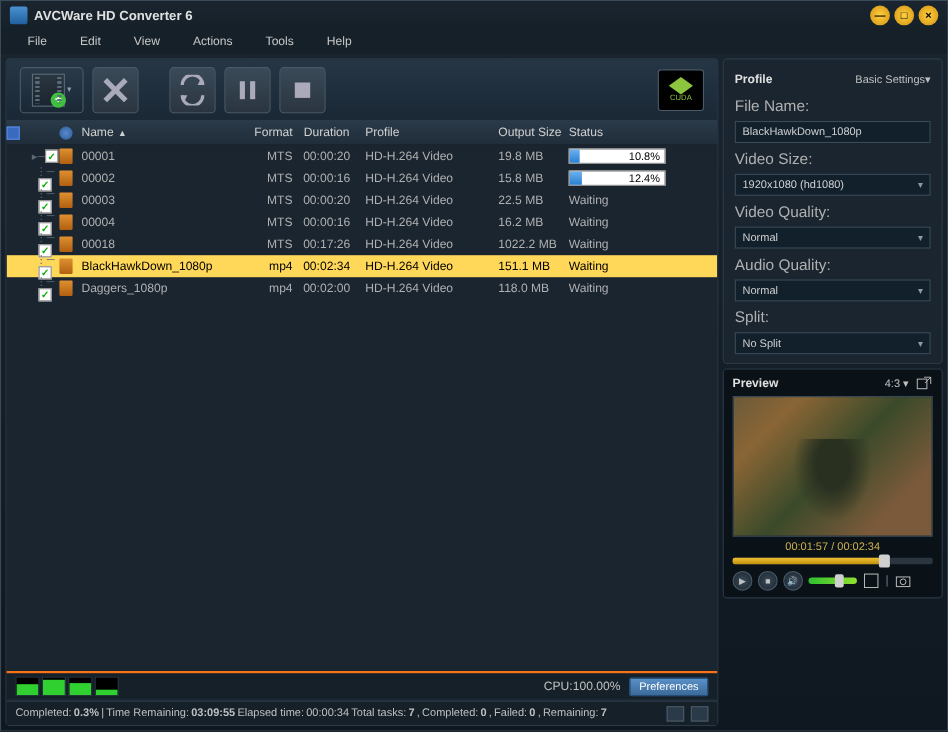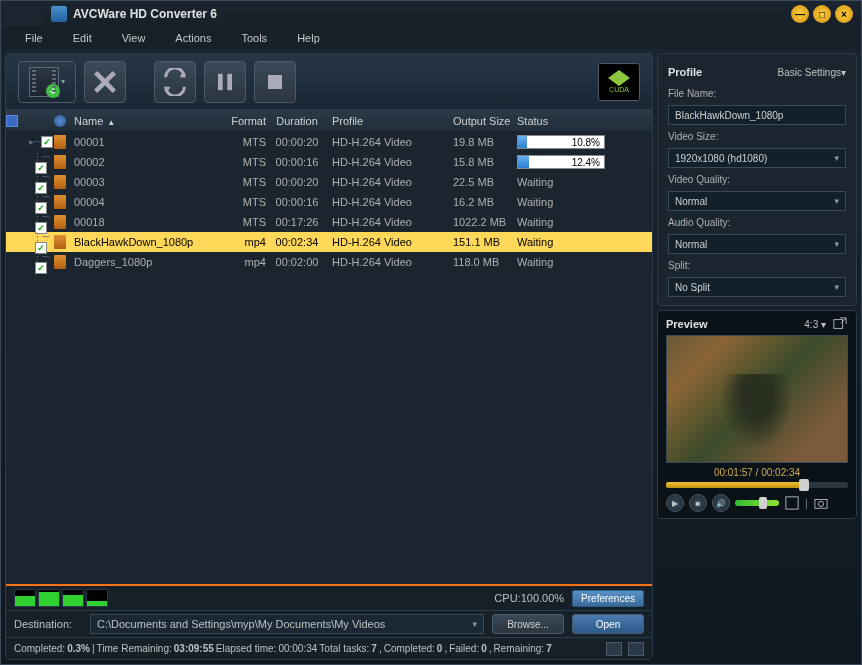--- a/index.html
+++ b/index.html
@@ -1,18 +1,18 @@
 <!DOCTYPE html>
 <html><head>
 <meta charset="utf-8">
 <style>
 * { margin: 0; padding: 0; box-sizing: border-box; font-family: Tahoma, Arial, sans-serif; }
 body { background: #0a0a0a; width: 862px; height: 665px; overflow: hidden; color: #c0c0c0; font-size: 11px; }
 .window { width: 862px; height: 665px; background: linear-gradient(#1a2530, #0f1820); border: 1px solid #3a4a58; display: flex; flex-direction: column; }
-.titlebar { height: 26px; background: linear-gradient(#1a2530, #152028); display: flex; align-items: center; padding: 0 8px; margin-left: 42px; }
+.titlebar { height: 26px; background: linear-gradient(#1a2530, #152028); display: flex; align-items: center; padding: 0 8px; }
 .title-icon { width: 16px; height: 16px; background: linear-gradient(#4a90d0,#2060a0); border-radius: 2px; margin-right: 6px; }
 .title-text { font-weight: bold; font-size: 12px; color: #e0e0e0; }
 .title-btns { margin-left: auto; display: flex; gap: 4px; }
 .tbtn { width: 18px; height: 18px; border-radius: 50%; background: radial-gradient(#ffd040,#d09010); display: flex; align-items: center; justify-content: center; font-size: 10px; color: #000; cursor: pointer; font-weight: bold; }
 .menubar { height: 22px; display: flex; align-items: center; padding: 0 24px; gap: 30px; background: #152028; }
 .menu-item { cursor: pointer; color: #c8c8c8; }
 .content { flex: 1; display: flex; padding: 4px; gap: 4px; min-height: 0; }
 .left-panel { flex: 1; display: flex; flex-direction: column; background: #1a2530; border: 1px solid #2a3a48; border-radius: 4px; min-width: 0; }
 .toolbar { height: 56px; display: flex; align-items: center; padding: 6px 12px; gap: 8px; background: linear-gradient(#263644, #1a2836); border-bottom: 1px solid #2a3a48; }
 .big-btn { width: 42px; height: 42px; background: linear-gradient(#3a4a58,#2a3540); border: 1px solid #4a5a68; border-radius: 4px; display: flex; align-items: center; justify-content: center; cursor: pointer; }
@@ -55,21 +55,21 @@
 .btn-small.blue { background: linear-gradient(#4a7ab0,#2a5a88); color: #fff; }
 .status-bar { height: 22px; display: flex; align-items: center; padding: 0 8px; border-top: 1px solid #2a3a48; background: #152028; font-size: 10px; color: #c0c0c0; gap: 2px; }
 .status-bar .b { font-weight: bold; }
 .status-icons { margin-left: auto; display: flex; gap: 6px; }
 .status-icons span { width: 16px; height: 14px; background: #2a3a48; border: 1px solid #4a5a68; cursor: pointer; }
 .right-panel { width: 200px; display: flex; flex-direction: column; gap: 4px; }
 .profile-box { background: #1a2530; border: 1px solid #2a3a48; border-radius: 4px; padding: 8px 10px; display: flex; flex-direction: column; gap: 6px; }
 .profile-header { display: flex; align-items: center; justify-content: space-between; height: 20px; }
 .profile-header .t { font-weight: bold; color: #e0e0e0; }
 .profile-header .s { font-size: 10px; color: #c0c0c0; cursor: pointer; }
-.prop-label { font-size: 10px; color: #b0b0b0; }
+.prop-label { font-size: 14px; color: #b0b0b0; }
 .prop-input { height: 20px; background: #12202c; border: 1px solid #3a4a58; padding: 0 6px; color: #d0d0d0; display: flex; align-items: center; position: relative; font-size: 10px; }
 .prop-input.combo::after { content: "▾"; position: absolute; right: 6px; font-size: 9px; color: #8a9aa8; }
 .preview-box { background: #0a1218; border: 1px solid #2a3a48; border-radius: 4px; padding: 6px 8px; display: flex; flex-direction: column; gap: 4px; }
 .preview-header { display: flex; align-items: center; justify-content: space-between; }
 .preview-header .t { font-weight: bold; color: #e0e0e0; font-size: 11px; }
 .preview-header .r { color: #c0c0c0; font-size: 10px; display: flex; align-items: center; gap: 6px; }
 .preview-header .r svg { cursor: pointer; }
 .preview-img { width: 100%; height: 128px; background: linear-gradient(135deg,#6b5a3a 0%,#8a6535 20%,#3a4a2a 50%,#7a5a3a 80%); position: relative; border: 1px solid #3a4a58; }
 .soldier { position: absolute; left: 30%; top: 30%; width: 40%; height: 60%; background: radial-gradient(ellipse at 50% 30%, #2a3020 30%, transparent 70%); }
 .preview-time { text-align: center; font-size: 10px; color: #d0b050; }
@@ -282,28 +282,20 @@
             </div>
             <div class="cpu-col">
               <div class="cpu-fill" style="height: 30%;"></div>
             </div>
           </div>
         <span class="cpu-text">CPU:100.00%</span>
         <button class="pref-btn">Preferences</button>
       </div>
 
       <div class="bottom-rows">
-        <div class="form-row">
-          <div class="form-label">Destination:</div>
-          <div class="form-combo">
-              <span>C:\Documents and Settings\myp\My Documents\My Videos</span>
-            </div>
-          <button class="btn-small">Browse...</button>
-          <button class="btn-small blue">Open</button>
-        </div>
       </div>
 
       <div class="status-bar">
         <span>Completed:</span> 
           <span class="b">0.3%</span>
         <span>|</span>
         <span>Time Remaining:</span> 
           <span class="b">03:09:55</span>
         <span>Elapsed time:</span> 
           <span>00:00:34</span>

